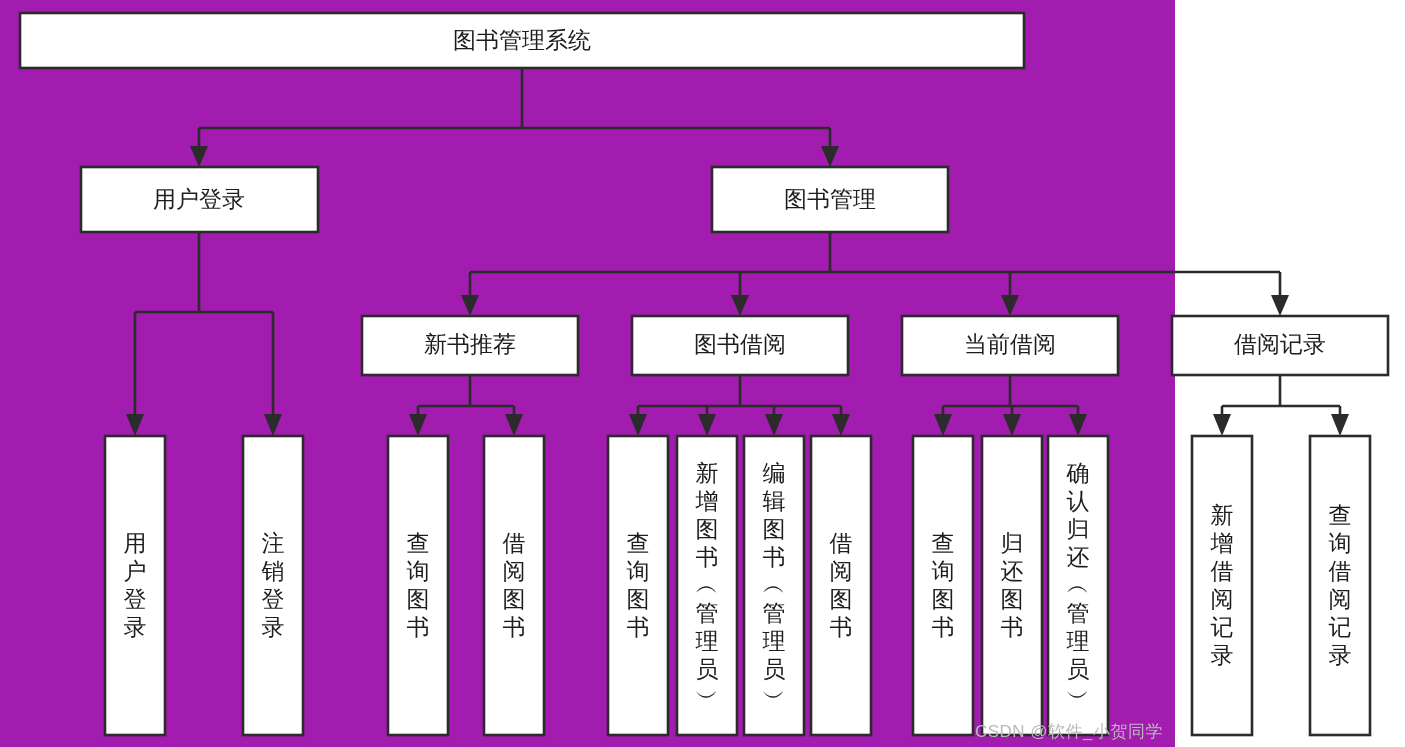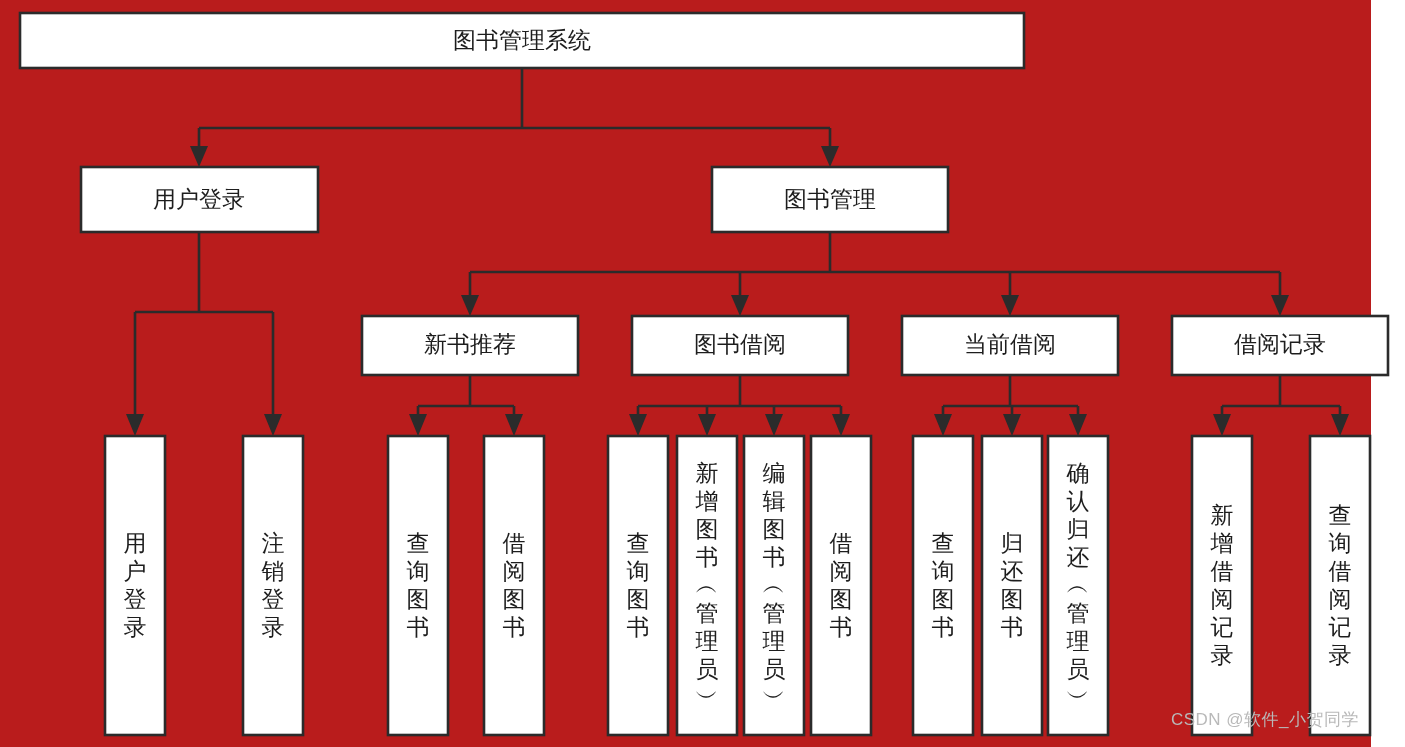--- a/index.html
+++ b/index.html
@@ -8,23 +8,23 @@
     background: #ffffff;
   }
   body {
     width: 1405px;
     height: 747px;
     font-family: "Liberation Sans", "DejaVu Sans", sans-serif;
     overflow: hidden;
   }
   #diagram-root {
     position: relative;
-    width: 1371px;
+    width: 1175px;
     height: 747px;
-    background: #b91c1c;
+    background: #a21caf;
   }
   svg#flow-svg {
     position: absolute;
     left: 0;
     top: 0;
     width: 1405px;
     height: 747px;
     display: block;
   }
   .node-box {
@@ -51,21 +51,21 @@
   }
   .node-label-vertical {
     font-family: "Liberation Sans", "DejaVu Sans", sans-serif;
     fill: #1d1d1d;
     font-size: 23px;
     text-anchor: middle;
   }
   .watermark {
     position: absolute;
     right: 12px;
-    bottom: 16px;
+    bottom: 4px;
     font-family: "Liberation Sans", "DejaVu Sans", sans-serif;
     font-size: 17px;
     color: #b9b9b9;
     letter-spacing: 0.5px;
     white-space: nowrap;
     pointer-events: none;
   }
 </style>
 </head>
 <body>

